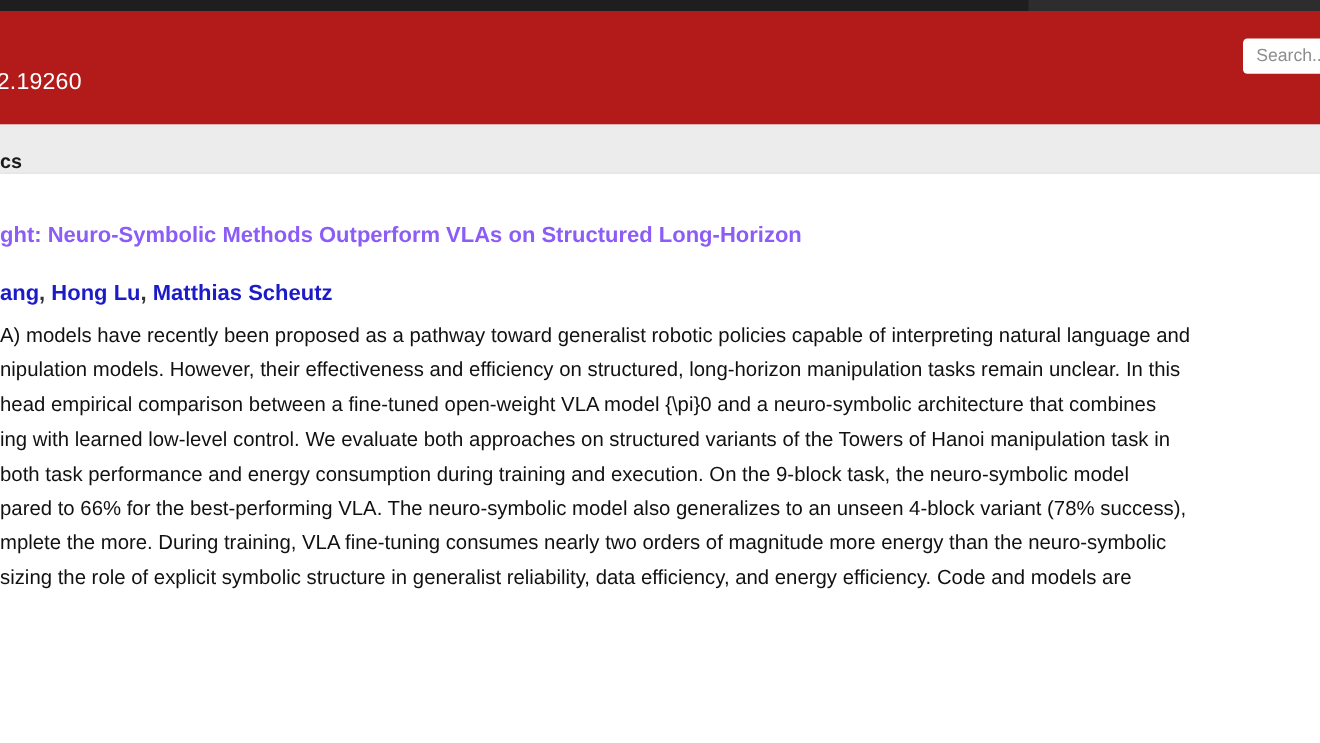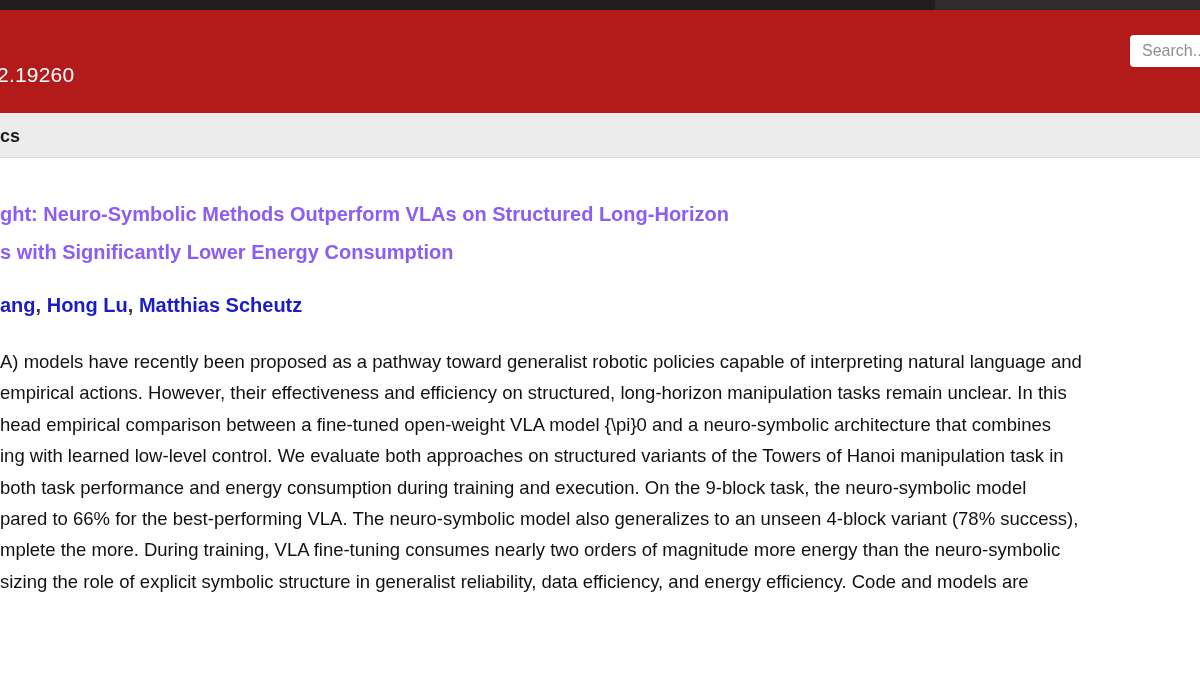--- a/index.html
+++ b/index.html
@@ -60,21 +60,21 @@
   
   .subheader {
     width: 100%; height: 45px;
     background: #ececec;
     border-bottom: 1px solid #dcdcdc;
   }
   .subheader h1 {
     font-size: 18px;
     font-weight: 700;
     color: #1a1a1a;
-    padding-top: 13px;
+    padding-top: 24px;
     white-space: nowrap;
   }
 
   
   .content { position: relative; background: #ffffff; }
   .title-block { padding-top: 37px; }
   .title-line {
     font-size: 20px;
     font-weight: 700;
     color: #8b5cf6;
@@ -89,21 +89,21 @@
     color: #333333;
     font-weight: bold;
   }
   .authors .author-link {
     color: #1b1bc8;
     text-decoration: none;
     cursor: pointer;
   }
   .authors .author:last-child .sep { display: none; }
   .abstract {
-    margin-top: 29px;
+    margin-top: 10px;
     font-size: 18.5px;
     color: #111111;
   }
   .abstract-line {
     line-height: 31.4px;
     white-space: nowrap;
   }
 </style>
 </head>
 <body>
@@ -118,28 +118,27 @@
   <a class="help-link">Help</a>
 </div>
 
 <div class="subheader">
   <h1>cs</h1>
 </div>
 
 <div class="content">
   <div class="title-block">
     <div class="title-line">ght: Neuro-Symbolic Methods Outperform VLAs on Structured Long-Horizon</div>
-    <div class="title-line">s with Significantly Lower Energy Consumption</div>
   </div>
 
   <div class="authors"><span class="author"><a class="author-link">ang</a><span class="sep">, </span></span><span class="author"><a class="author-link">Hong Lu</a><span class="sep">, </span></span><span class="author"><a class="author-link">Matthias Scheutz</a></span></div>
 
   <div class="abstract">
       <div class="abstract-line">A) models have recently been proposed as a pathway toward generalist robotic policies capable of interpreting natural language and</div>
-      <div class="abstract-line">empirical actions. However, their effectiveness and efficiency on structured, long-horizon manipulation tasks remain unclear. In this</div>
+      <div class="abstract-line">nipulation models. However, their effectiveness and efficiency on structured, long-horizon manipulation tasks remain unclear. In this</div>
       <div class="abstract-line">head empirical comparison between a fine-tuned open-weight VLA model {\pi}0 and a neuro-symbolic architecture that combines</div>
       <div class="abstract-line">ing with learned low-level control. We evaluate both approaches on structured variants of the Towers of Hanoi manipulation task in</div>
       <div class="abstract-line">both task performance and energy consumption during training and execution. On the 9-block task, the neuro-symbolic model</div>
       <div class="abstract-line">pared to 66% for the best-performing VLA. The neuro-symbolic model also generalizes to an unseen 4-block variant (78% success),</div>
       <div class="abstract-line">mplete the more. During training, VLA fine-tuning consumes nearly two orders of magnitude more energy than the neuro-symbolic</div>
       <div class="abstract-line">sizing the role of explicit symbolic structure in generalist reliability, data efficiency, and energy efficiency. Code and models are</div>
     </div>
 </div>
 
 </body></html>

